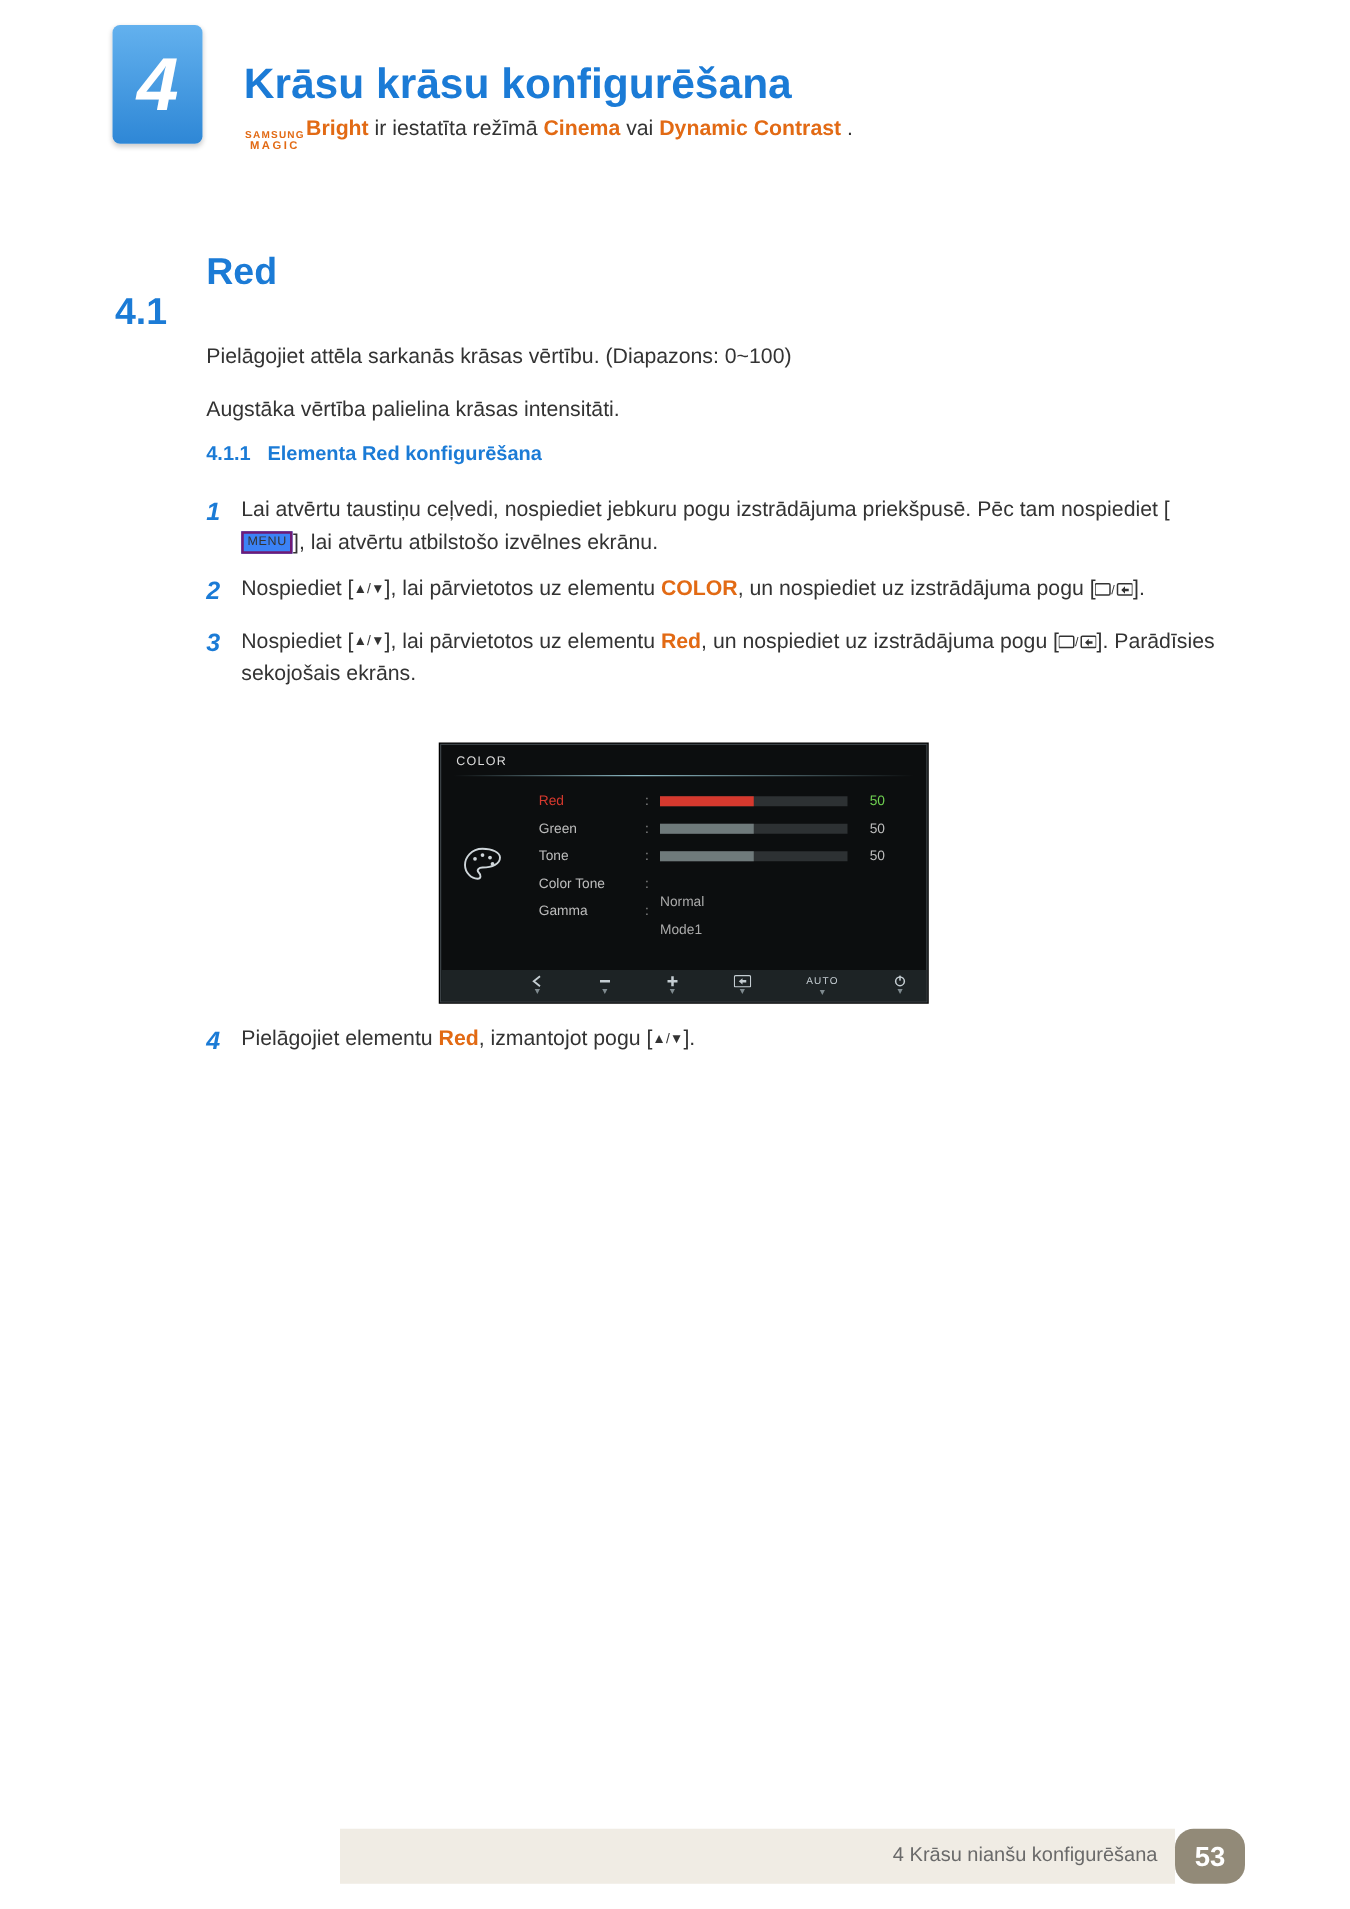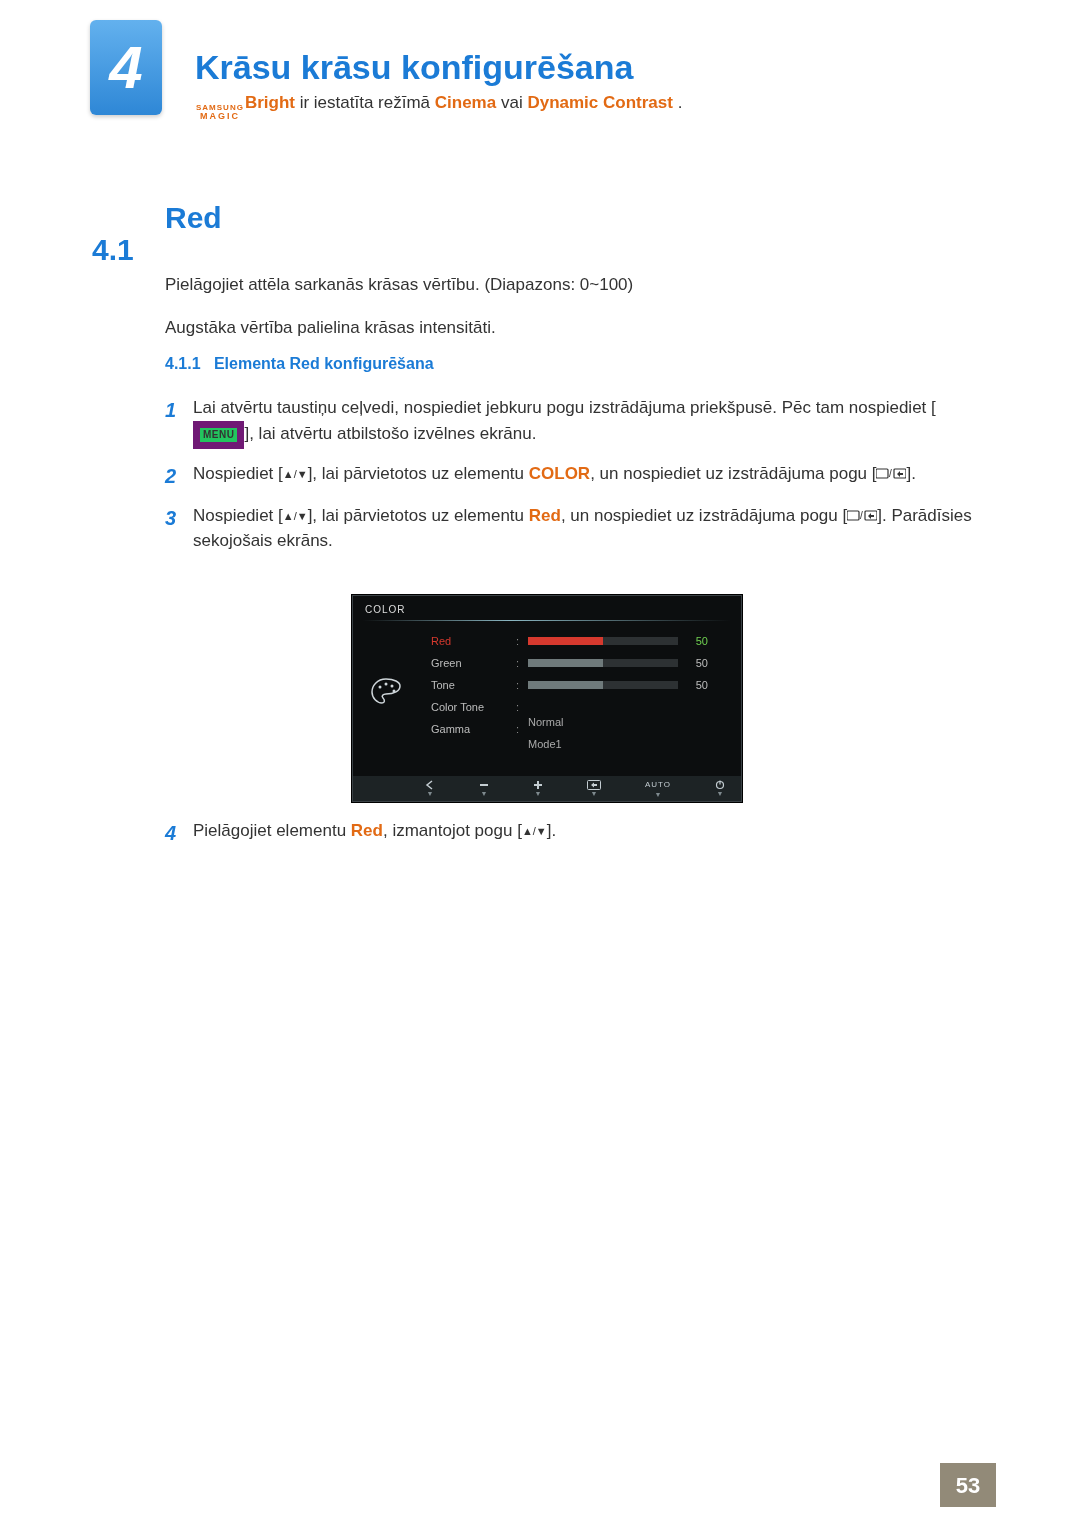--- a/index.html
+++ b/index.html
@@ -98,27 +98,27 @@
     width: 28px;
     flex-shrink: 0;
     color: #1b7bd6;
     font-style: italic;
     font-size: 20px;
     font-weight: bold;
   }
   .step-text { flex: 1; }
   .menu-btn {
     display: inline-block;
-    border: 7px solid #701a75;
+    border: 2px solid #701a75;
     font-size: 10px;
-    font-weight: bold;
+    font-weight: normal;
     padding: 1px 3px;
     letter-spacing: 0.5px;
     vertical-align: middle;
-    background: #22c55e;
+    background: #3b82f6;
     line-height: 12px;
   }
   .arrow-glyph { font-size: 11px; vertical-align: middle; }
   .enter-glyph svg { vertical-align: middle; }
 
   
   .osd {
     position: absolute;
     left: 352px;
     top: 595px;
@@ -210,20 +210,21 @@
   }
   .footer-page {
     background: #928a78;
     color: #fff;
     width: 56px;
     display: flex;
     align-items: center;
     justify-content: center;
     font-weight: bold;
     font-size: 22px;
+    border-radius: 15px;
   }
   .footer-tail {
     width: 84px;
     background: #fff;
   }
 </style>
 </head>
 <body>
 
 <div class="chapter-tab">
@@ -379,15 +380,16 @@
 <div class="step4">
   <div class="step">
     <div class="step-num">4</div>
     <div class="step-text">
       <span>Pielāgojiet elementu </span><span class="brand-orange-sm">Red</span><span>, izmantojot pogu [</span><span class="arrow-glyph">▲/▼</span><span>].</span>
     </div>
   </div>
 </div>
 
 <div class="footer">
+  <div class="footer-text">4 Krāsu nianšu konfigurēšana</div>
   <div class="footer-page">53</div>
   <div class="footer-tail"></div>
 </div>
 
 </body></html>

